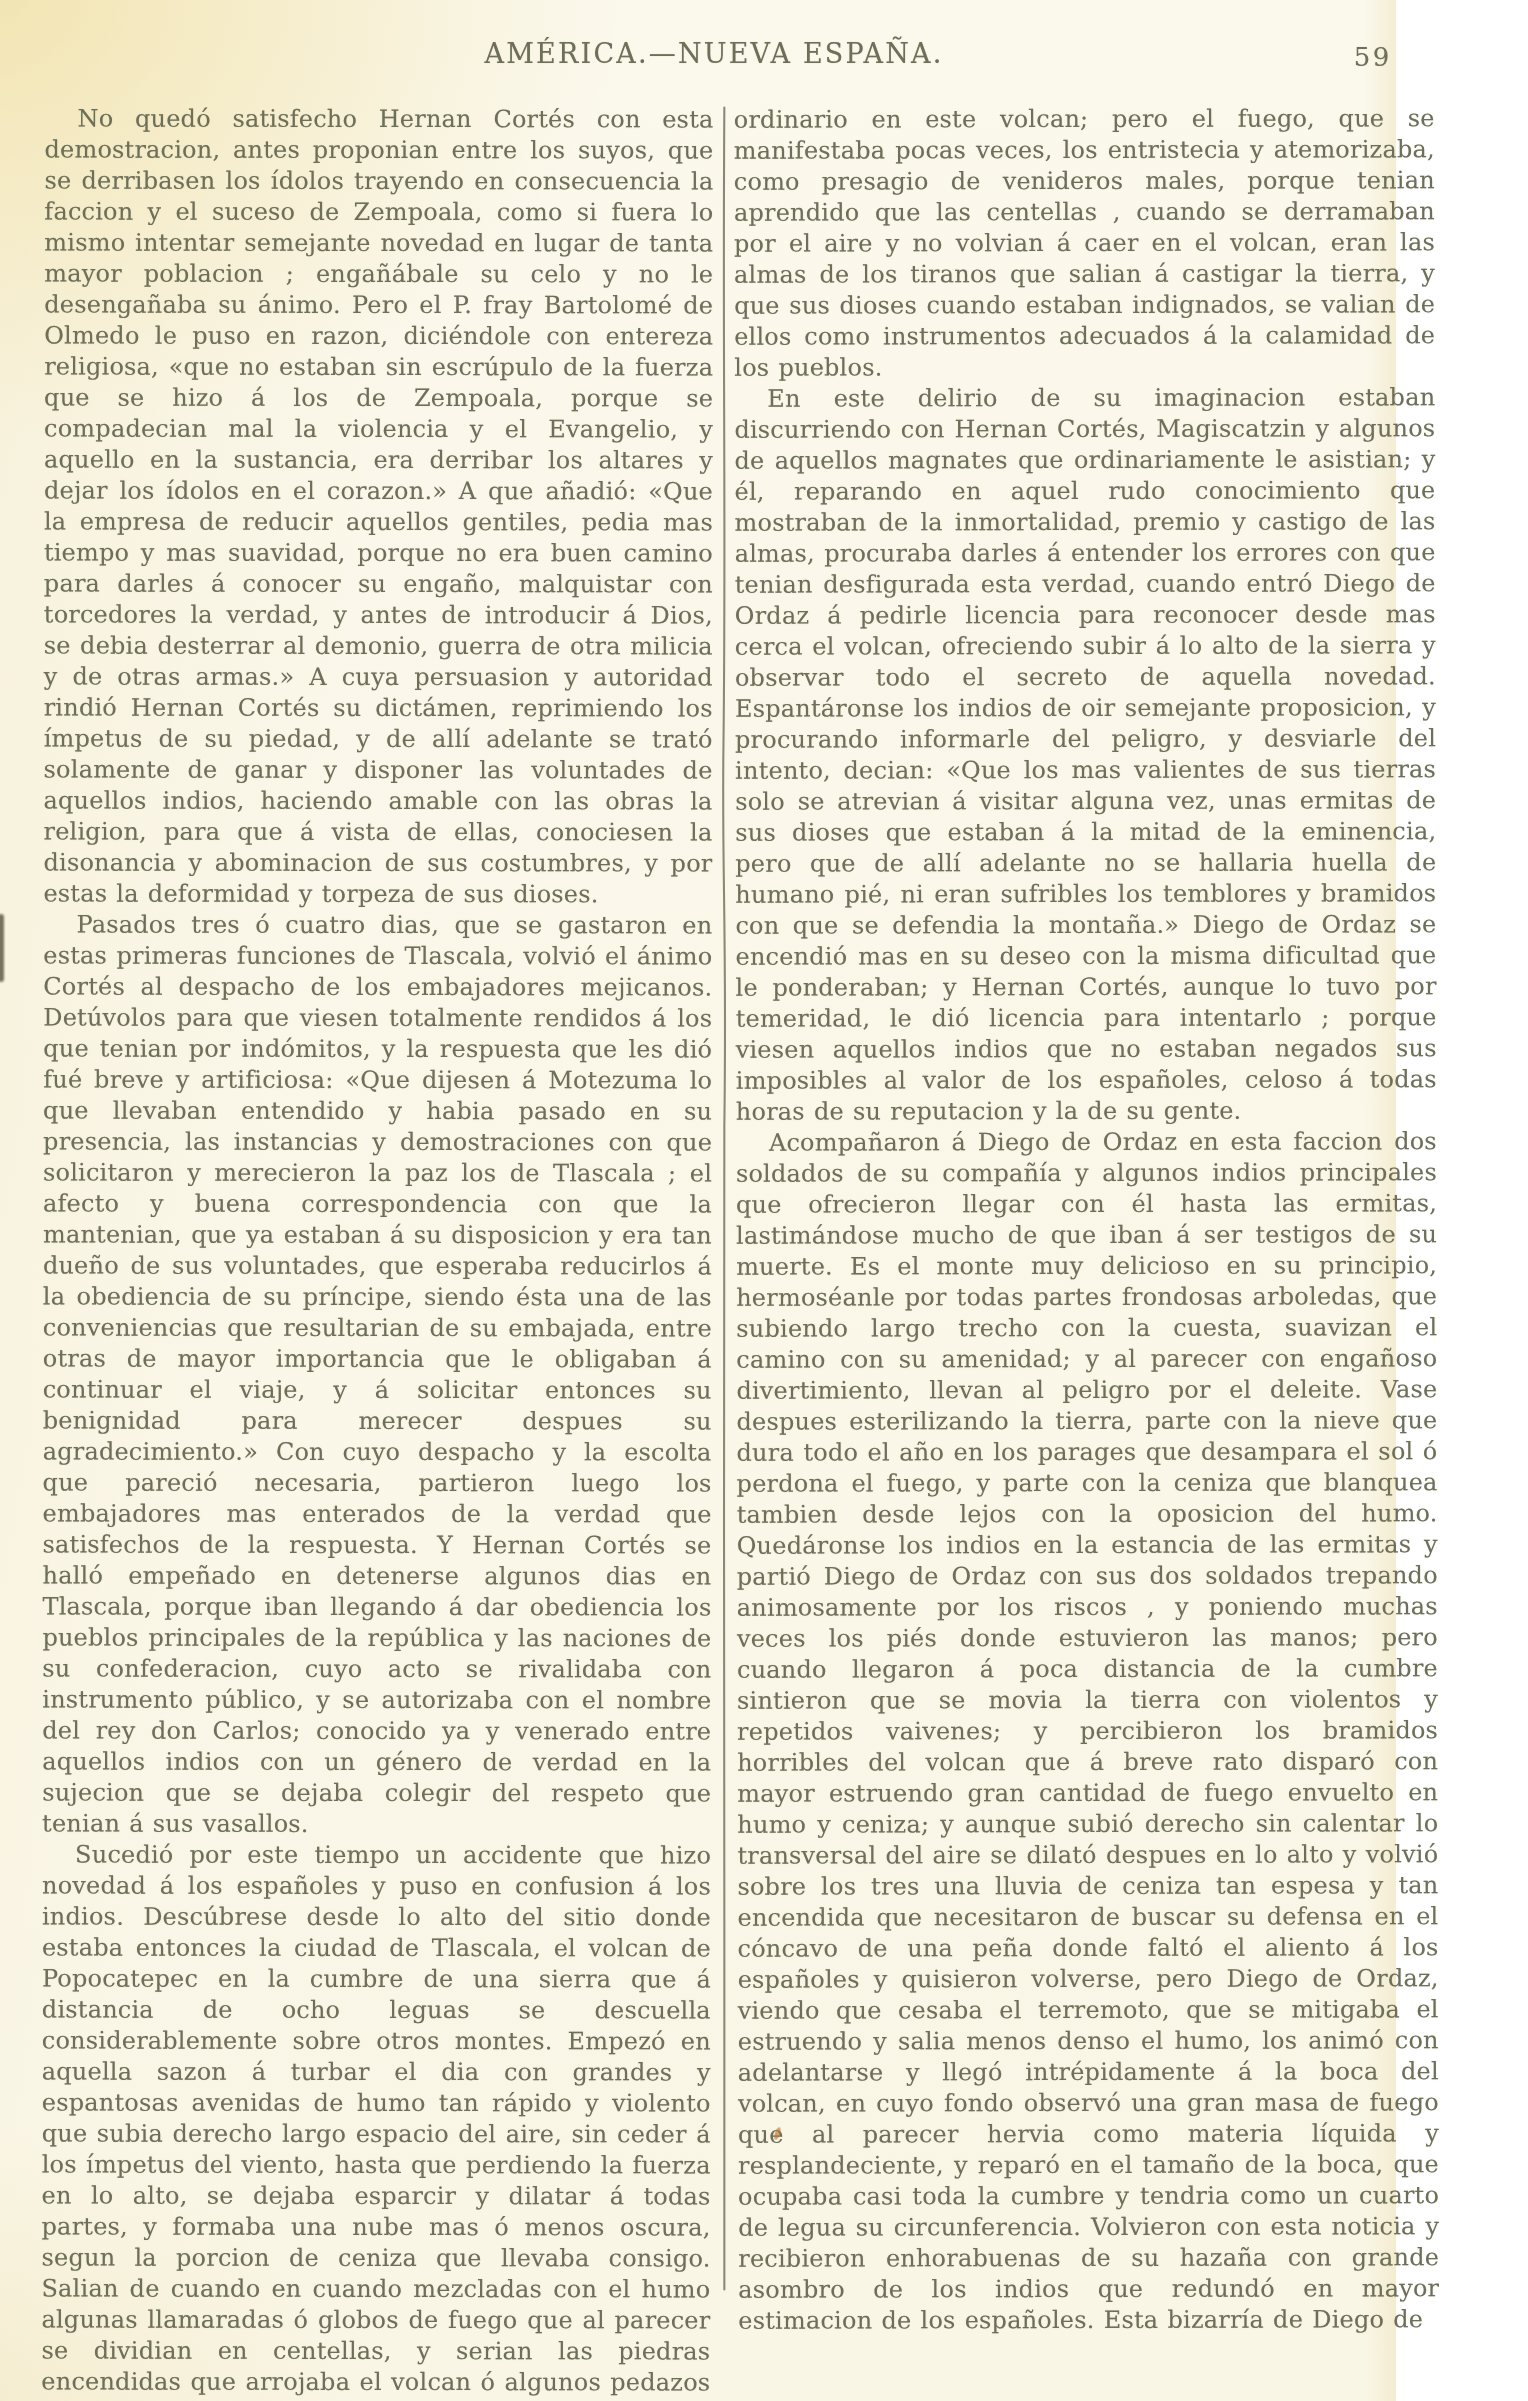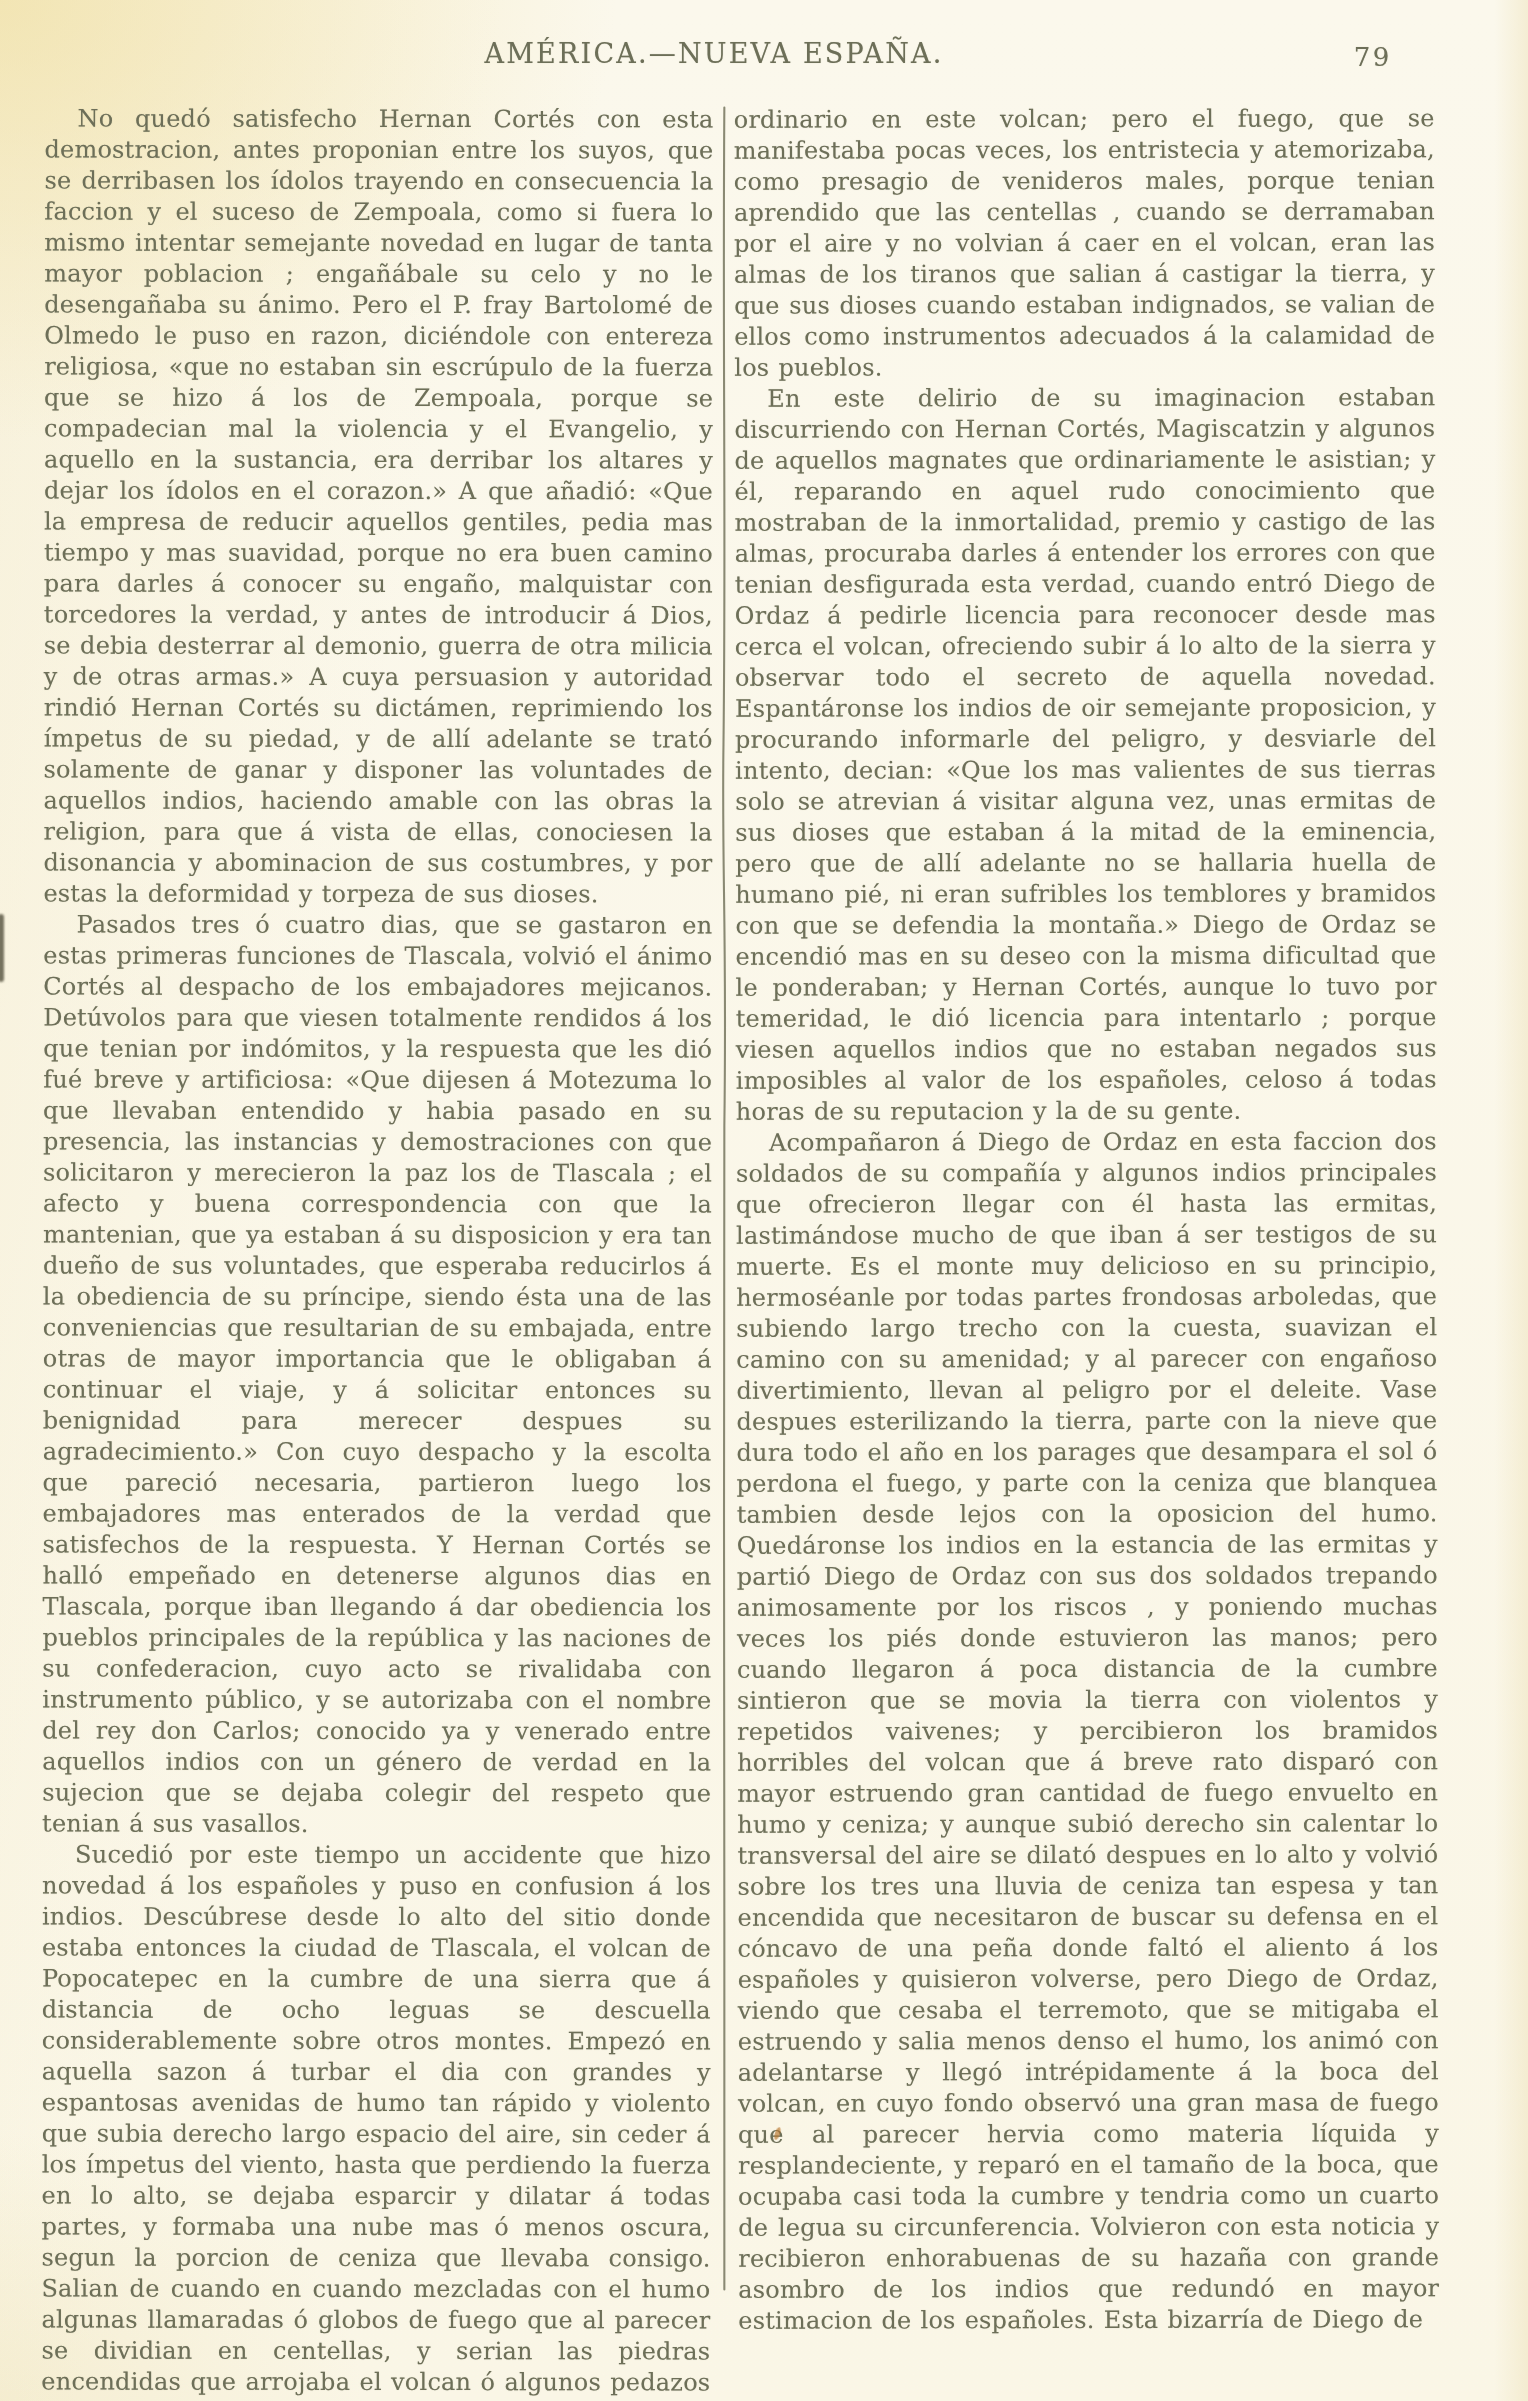--- a/index.html
+++ b/index.html
@@ -9,21 +9,21 @@
     --paper:#faf7ea;
   }
   html,body{margin:0;padding:0;}
   body{
     width:1528px;height:2401px;
     font-family:"DejaVu Serif","Liberation Serif",serif;
     overflow:hidden;
   }
   .page{
     position:absolute;inset:0;
-    width:1528px;height:2401px;
+    width:1396px;height:2401px;
     background:
       radial-gradient(996px 710px at 0% 0%, rgba(238,219,148,0.55), rgba(238,219,148,0) 62%),
       radial-gradient(606px 450px at 0% 100%, rgba(233,218,162,0.30), rgba(233,218,162,0) 60%),
       linear-gradient(to left, rgba(236,224,182,0.45), rgba(236,224,182,0) 2.2%),
       linear-gradient(100deg, rgba(243,233,198,0.45), rgba(252,250,240,0) 26%),
       linear-gradient(#fbf8ec, #faf6e6);
   }
   .header-row{
     position:absolute;top:38px;left:43px;width:1394px;height:45px;
     color:var(--ink);
@@ -70,21 +70,21 @@
     transform:rotate(18deg);
   }
 </style>
 </head>
 <body>
 
 <div class="page">
 
   <div class="header-row">
     <div class="running-head">AMÉRICA.—NUEVA ESPAÑA.</div>
-    <div class="page-number">79</div>
+    <div class="page-number">59</div>
   </div>
 
   <div class="columns">
     <div class="col col-left">
         <p class="para indent">No quedó satisfecho Hernan Cortés con esta demostracion, antes proponian entre los suyos, que se derribasen los ídolos trayendo en consecuencia la faccion y el suceso de Zempoala, como si fuera lo mismo intentar semejante novedad en lugar de tanta mayor poblacion ; engañábale su celo y no le desengañaba su ánimo. Pero el P. fray Bartolomé de Olmedo le puso en razon, diciéndole con entereza religiosa, «que no estaban sin escrúpulo de la fuerza que se hizo á los de Zempoala, porque se compadecian mal la violencia y el Evangelio, y aquello en la sustancia, era derribar los altares y dejar los ídolos en el corazon.» A que añadió: «Que la empresa de reducir aquellos gentiles, pedia mas tiempo y mas suavidad, porque no era buen camino para darles á conocer su engaño, malquistar con torcedores la verdad, y antes de introducir á Dios, se debia desterrar al demonio, guerra de otra milicia y de otras armas.» A cuya persuasion y autoridad rindió Hernan Cortés su dictámen, reprimiendo los ímpetus de su piedad, y de allí adelante se trató solamente de ganar y disponer las voluntades de aquellos indios, haciendo amable con las obras la religion, para que á vista de ellas, conociesen la disonancia y abominacion de sus costumbres, y por estas la deformidad y torpeza de sus dioses.</p>
         <p class="para indent">Pasados tres ó cuatro dias, que se gastaron en estas primeras funciones de Tlascala, volvió el ánimo Cortés al despacho de los embajadores mejicanos. Detúvolos para que viesen totalmente rendidos á los que tenian por indómitos, y la respuesta que les dió fué breve y artificiosa: «Que dijesen á Motezuma lo que llevaban entendido y habia pasado en su presencia, las instancias y demostraciones con que solicitaron y merecieron la paz los de Tlascala ; el afecto y buena correspondencia con que la mantenian, que ya estaban á su disposicion y era tan dueño de sus voluntades, que esperaba reducirlos á la obediencia de su príncipe, siendo ésta una de las conveniencias que resultarian de su embajada, entre otras de mayor importancia que le obligaban á continuar el viaje, y á solicitar entonces su benignidad para merecer despues su agradecimiento.» Con cuyo despacho y la escolta que pareció necesaria, partieron luego los embajadores mas enterados de la verdad que satisfechos de la respuesta. Y Hernan Cortés se halló empeñado en detenerse algunos dias en Tlascala, porque iban llegando á dar obediencia los pueblos principales de la república y las naciones de su confederacion, cuyo acto se rivalidaba con instrumento público, y se autorizaba con el nombre del rey don Carlos; conocido ya y venerado entre aquellos indios con un género de verdad en la sujecion que se dejaba colegir del respeto que tenian á sus vasallos.</p>
         <p class="para indent">Sucedió por este tiempo un accidente que hizo novedad á los españoles y puso en confusion á los indios. Descúbrese desde lo alto del sitio donde estaba entonces la ciudad de Tlascala, el volcan de Popocatepec en la cumbre de una sierra que á distancia de ocho leguas se descuella considerablemente sobre otros montes. Empezó en aquella sazon á turbar el dia con grandes y espantosas avenidas de humo tan rápido y violento que subia derecho largo espacio del aire, sin ceder á los ímpetus del viento, hasta que perdiendo la fuerza en lo alto, se dejaba esparcir y dilatar á todas partes, y formaba una nube mas ó menos oscura, segun la porcion de ceniza que llevaba consigo. Salian de cuando en cuando mezcladas con el humo algunas llamaradas ó globos de fuego que al parecer se dividian en centellas, y serian las piedras encendidas que arrojaba el volcan ó algunos pedazos de materia combustible, que duraban segun su alimento. No se espantaban los indios de ver el humo por ser frecuente y casi</p>
       </div>
 
     <div class="rule-wrap">

